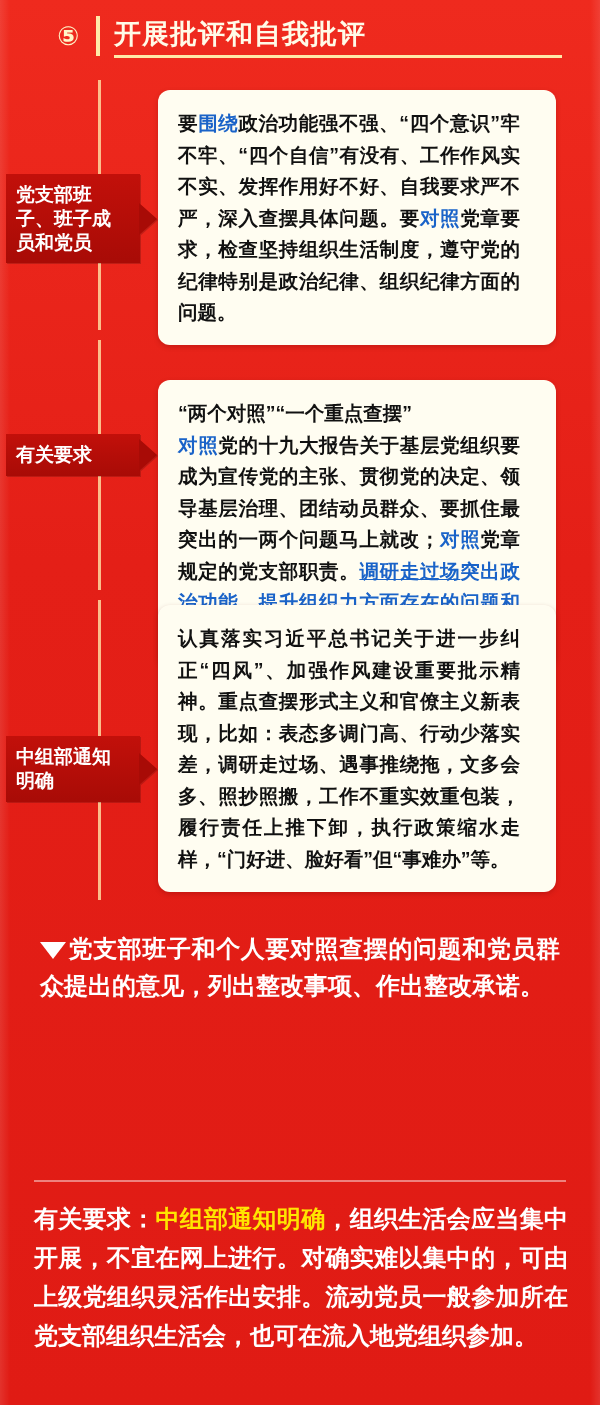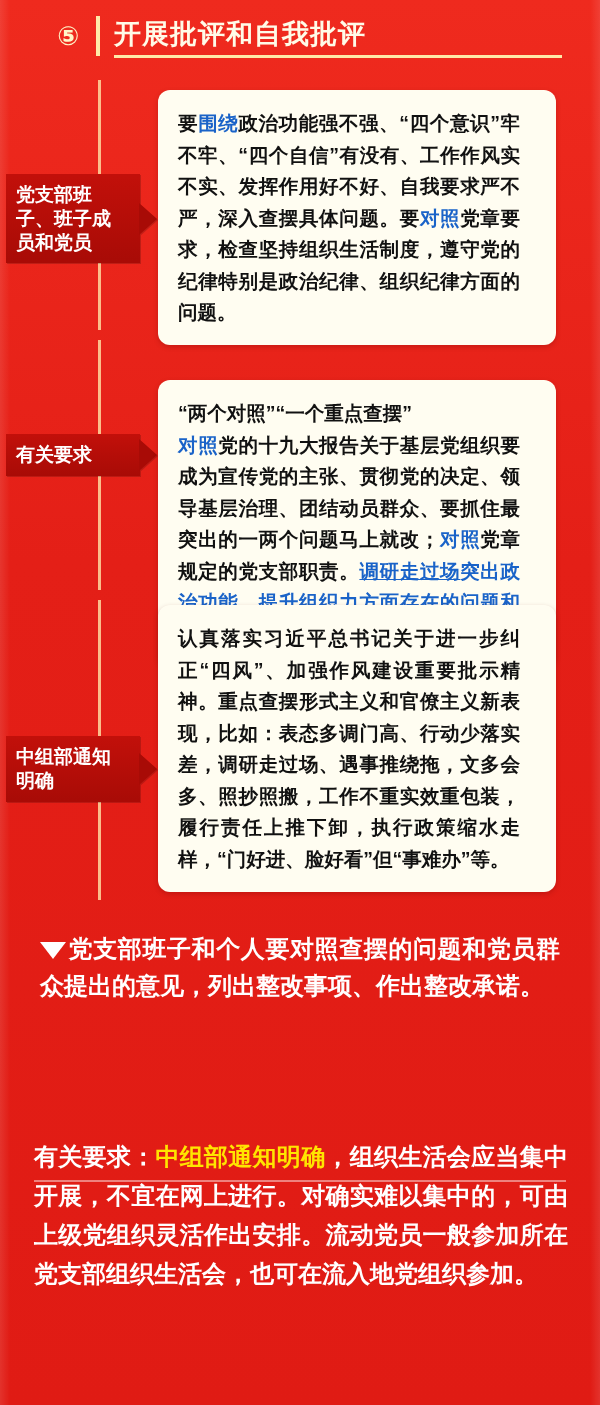--- a/index.html
+++ b/index.html
@@ -156,21 +156,21 @@
     position: absolute;
     left: 34px;
     top: 1180px;
     width: 532px;
     height: 2px;
     background: rgba(255,255,255,.45);
   }
   .footer {
     position: absolute;
     left: 34px;
-    top: 1138px;
+    top: 1200px;
     width: 534px;
     color: #ffffff;
     font-size: 24px;
     font-weight: bold;
     line-height: 1.62;
     text-align: justify;
   }
   .footer .hl { color: #ffe500; }
 
   

